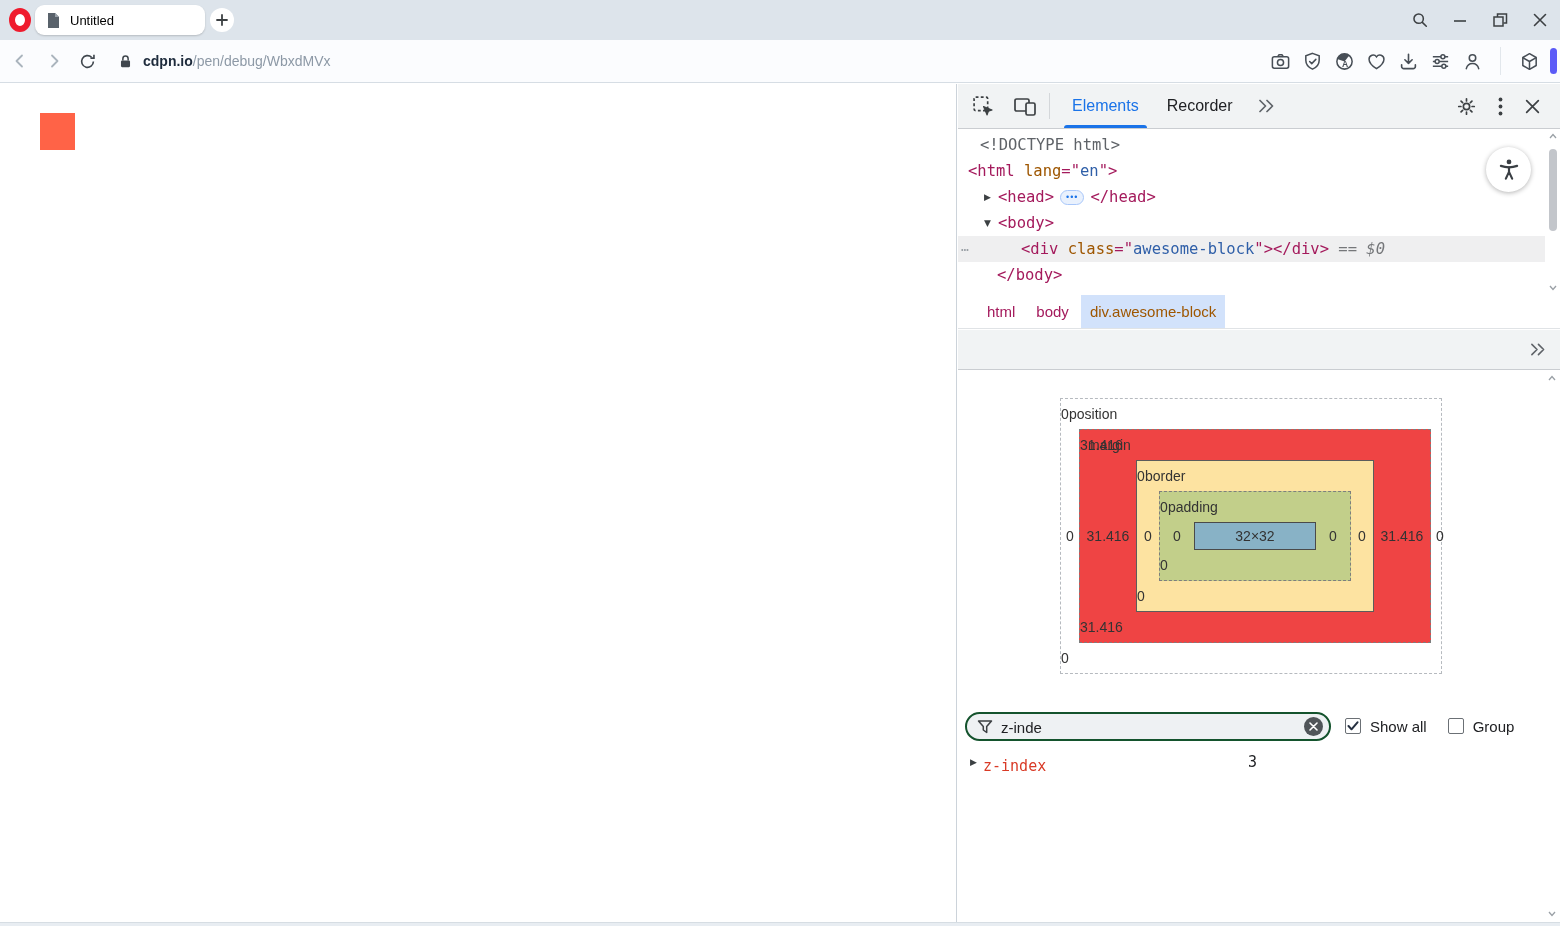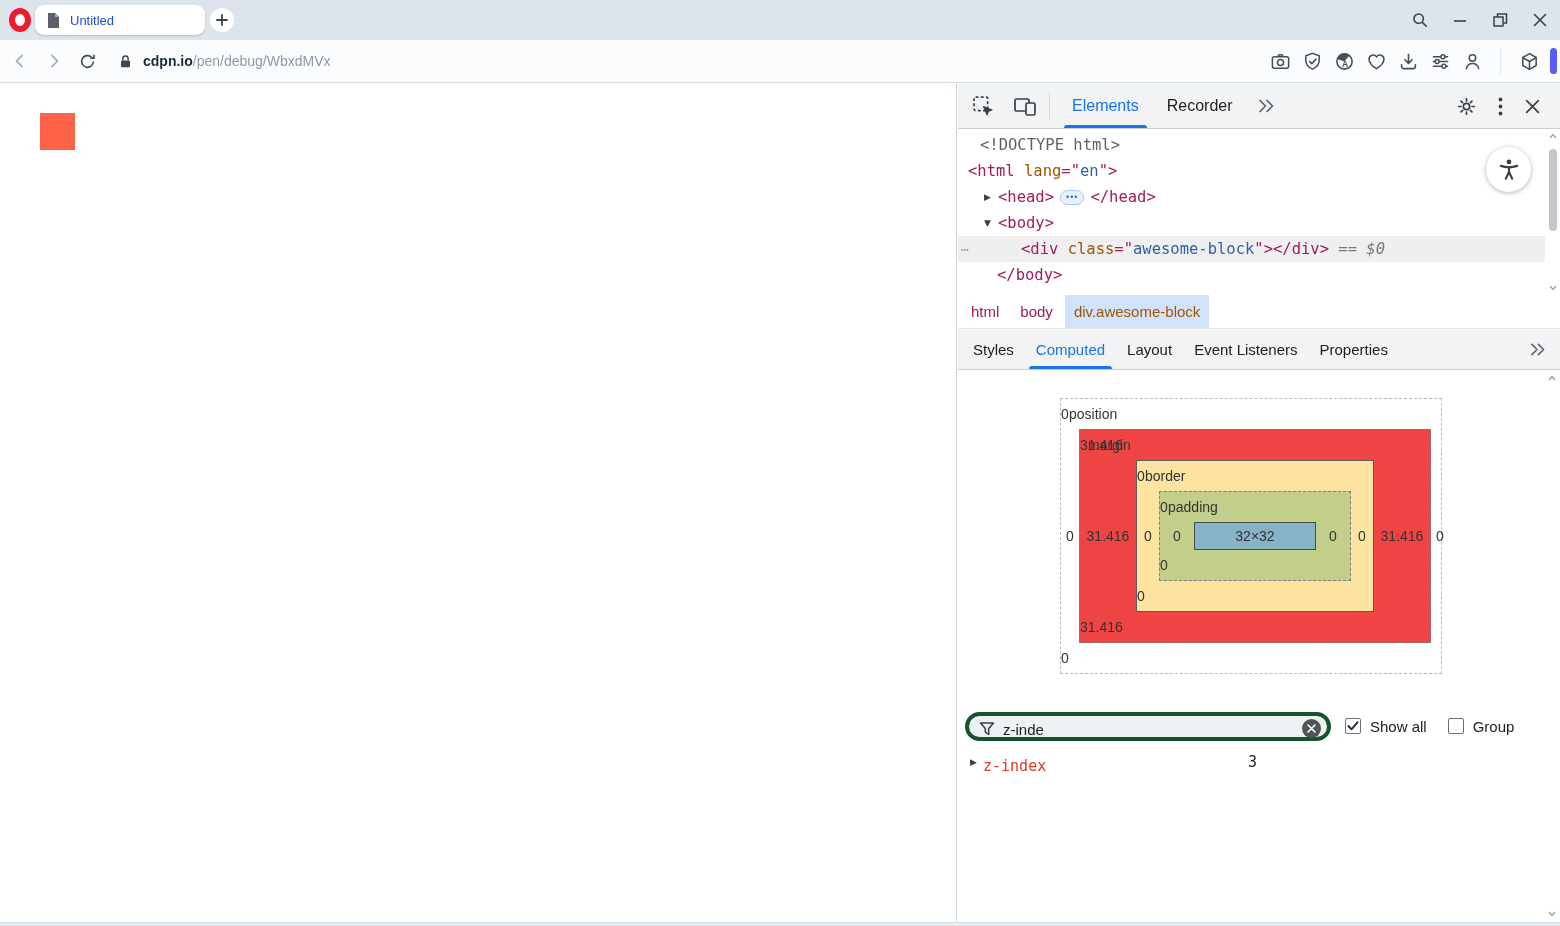--- a/index.html
+++ b/index.html
@@ -5,21 +5,21 @@
   html,body{margin:0;padding:0;}
   body{width:1560px;height:926px;position:relative;overflow:hidden;background:#fff;
        font-family:"Liberation Sans",sans-serif;color:#202124;}
   svg{display:block;}
   
   .titlebar{position:absolute;left:0;top:0;width:1560px;height:40px;background:#dde4eb;}
   .opera-logo{position:absolute;left:9px;top:8px;width:22px;height:24px;border-radius:50%;
               border:6px solid #ef1b2d;box-sizing:border-box;background:#fff;}
   .tab{position:absolute;left:35px;top:5px;width:170px;height:30px;background:#fff;border-radius:9px;
        box-shadow:0 1px 2px rgba(0,0,0,.18);display:flex;align-items:center;gap:9px;padding:0 11px;box-sizing:border-box;}
-  .tab-title{font-size:13px;color:#1d4ed8;}
+  .tab-title{font-size:13px;color:#000000;}
   .newtab{position:absolute;left:210px;top:8px;width:24px;height:24px;border-radius:50%;background:#fff;
           display:flex;align-items:center;justify-content:center;}
   .win-controls{position:absolute;right:11px;top:0;height:40px;display:flex;align-items:center;gap:22px;}
   .win-controls .wicon{width:18px;height:18px;display:flex;align-items:center;justify-content:center;}
   
   .addressbar{position:absolute;left:0;top:40px;width:1560px;height:43px;background:#fbfcfe;
               border-bottom:1px solid #d6dde4;display:flex;align-items:center;box-sizing:border-box;}
   .nav-ic{display:flex;align-items:center;justify-content:center;width:24px;height:24px;}
   .url{font-size:14px;margin-left:6px;white-space:nowrap;}
   .url .host{color:#1e2b3c;font-weight:700;}
@@ -58,21 +58,21 @@
   .tok-val{color:#2f5fa8;}
   .tok-meta{color:#75777a;font-style:italic;}
   .dom-pill{display:inline-flex;align-items:center;justify-content:center;height:13px;padding:0 5px;margin:0 6px;
             border-radius:8px;background:#e9f1fd;border:1px solid #a8c7fa;color:#1a73e8;font-size:9px;letter-spacing:1px;
             font-family:"Liberation Sans",sans-serif;}
   .dom-scrollbar{position:absolute;right:0;top:2px;bottom:2px;width:14px;}
   .sb-arrow{position:absolute;left:3px;width:8px;height:6px;}
   .sb-thumb{position:absolute;left:3px;top:18px;width:8px;height:82px;border-radius:4px;background:#c3c6cb;}
   
   .dt-crumbs{position:absolute;left:0;top:211px;width:100%;height:34px;background:#fff;border-bottom:1px solid #e0e3e6;
-             display:flex;align-items:stretch;padding-left:4px;box-sizing:border-box;}
+             display:flex;align-items:stretch;padding-left:20px;box-sizing:border-box;}
   .crumb{display:flex;align-items:center;padding:0 9px;margin-right:3px;font-size:15px;color:#a41a5c;cursor:default;}
   .crumb.selected{background:#d2e2fb;color:#9e5600;}
   
   .dt-paneltabs{position:absolute;left:0;top:246px;width:100%;height:40px;background:#f1f3f4;border-bottom:1px solid #cacdd1;
                 display:flex;align-items:stretch;padding-left:4px;box-sizing:border-box;}
   .ptab{position:relative;display:flex;align-items:center;padding:0 11px;font-size:15px;color:#202124;cursor:default;}
   .ptab.active{color:#1a73e8;}
   .ptab.active::after{content:"";position:absolute;left:4px;right:4px;bottom:0;height:3px;border-radius:3px 3px 0 0;background:#1a73e8;}
   .pt-more{margin-left:auto;display:flex;align-items:center;padding-right:14px;}
   
@@ -85,21 +85,21 @@
   .bm-side{text-align:center;}
   .bm-position{width:382px;background:#fff;border:1px dashed #b6babf;}
   .bm-margin{flex:1;background:#f9cc9d;border:1px dashed #7e7e7e;}
   .bm-border{flex:1;background:#fde3a1;border:1px solid #5c5c5c;}
   .bm-padding{flex:1;background:#c2cf8a;border:1px dashed #7e7e7e;}
   .bm-content{width:122px;height:28px;background:#88b2c6;border:1px solid #4a4a4a;
               display:flex;align-items:center;justify-content:center;box-sizing:border-box;}
   .side-pos{flex:0 0 18px;} .side-margin{flex:0 0 56px;} .side-border{flex:0 0 22px;} .side-padding{flex:0 0 34px;}
   
   .filter-row{display:flex;align-items:center;margin-top:37px;padding-left:7px;height:30px;}
-  .filter-pill{position:relative;width:366px;height:29px;box-sizing:border-box;border:4px solid #14532d;border-radius:15px;background:#eef1f3;}
+  .filter-pill{position:relative;width:366px;height:29px;box-sizing:border-box;border:2px solid #14532d;border-radius:15px;background:#eef1f3;}
   .filter-pill input{position:absolute;left:32px;top:1px;right:32px;height:23px;border:0;outline:0;background:transparent;
                      font-size:15px;color:#202124;font-family:"Liberation Sans",sans-serif;}
   .funnel{position:absolute;left:10px;top:5px;}
   .clear-btn{position:absolute;right:6px;top:3.5px;width:19px;height:19px;border-radius:50%;background:#505559;
              display:flex;align-items:center;justify-content:center;}
   .chk-group{display:flex;align-items:center;margin-left:14px;gap:9px;}
   .checkbox{width:16px;height:16px;border:1.6px solid #6b7075;border-radius:2px;background:#fff;box-sizing:border-box;
             display:flex;align-items:center;justify-content:center;}
   .checkbox .mark{display:none;}
   .checkbox.checked .mark{display:block;}
@@ -327,27 +327,20 @@
     </div>
   </div>
 
   <div class="dt-crumbs" id="crumbs">
       <span class="crumb">html</span>
       <span class="crumb">body</span>
       <span class="crumb selected">div.awesome-block</span>
     </div>
 
   <div class="dt-paneltabs">
-    <span id="ptabs" style="display:flex;align-items:stretch;">
-        <span class="ptab">Styles</span>
-        <span class="ptab active">Computed</span>
-        <span class="ptab">Layout</span>
-        <span class="ptab">Event Listeners</span>
-        <span class="ptab">Properties</span>
-      </span>
     <span class="pt-more">
       <svg width="17" height="15" viewBox="0 0 18 16">
           <path d="M3 2.5l5.5 5.5L3 13.5M10 2.5L15.5 8 10 13.5" fill="none" stroke="#5f6368" stroke-width="1.7" stroke-linecap="round" stroke-linejoin="round"></path>
         </svg>
     </span>
   </div>
 
   <div class="dt-computed">
     <svg class="comp-sb-top" width="8" height="6" viewBox="0 0 8 6">
         <path d="M1 5l3-3.5L7 5" fill="none" stroke="#9aa0a6" stroke-width="1.3"></path>

